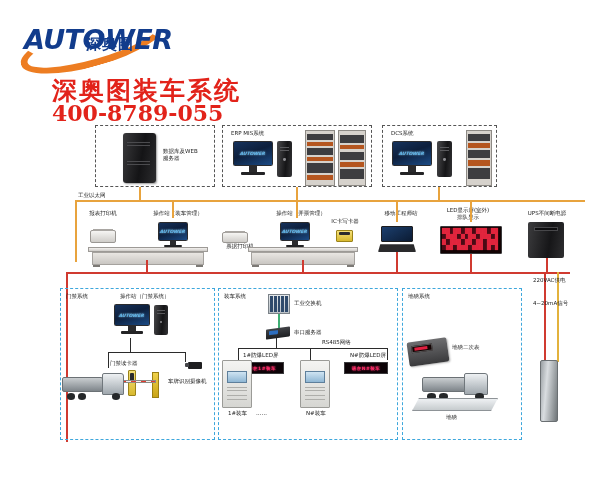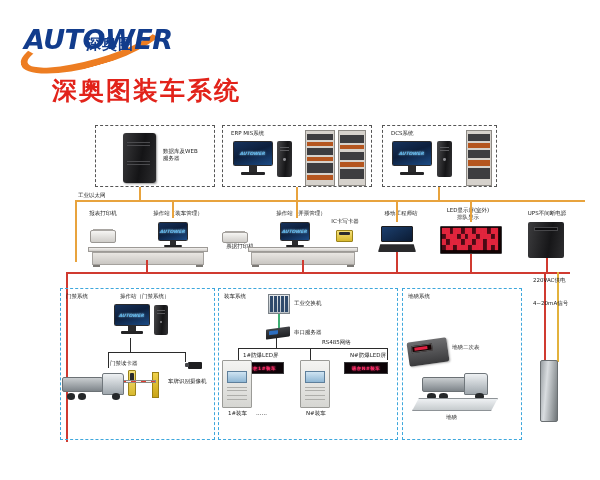--- a/index.html
+++ b/index.html
@@ -162,20 +162,21 @@
 <body>
 
 <div id="root">
 
   <div class="logo">
     <div class="logo-swoosh"></div>
     <div class="logo-word">AUTOWER</div>
   </div>
   <div class="logo-cn">深奥图</div>
   <div class="title-cn">深奥图装车系统</div>
+  <div class="title-tel">400-8789-055</div>
 
   <div class="dbox" style="left:95px;top:125px;width:120px;height:62px;"></div>
   <div class="dbox" style="left:222px;top:125px;width:150px;height:62px;"></div>
   <div class="dbox" style="left:382px;top:125px;width:115px;height:62px;"></div>
 
   <div class="tower" style="left:123px;top:133px;width:33px;height:50px;">
     <div class="slit" style="top:18%"></div>
       <div class="slit" style="top:24%"></div>
     <div class="slit" style="top:56%"></div>
       <div class="slit" style="top:62%"></div>

